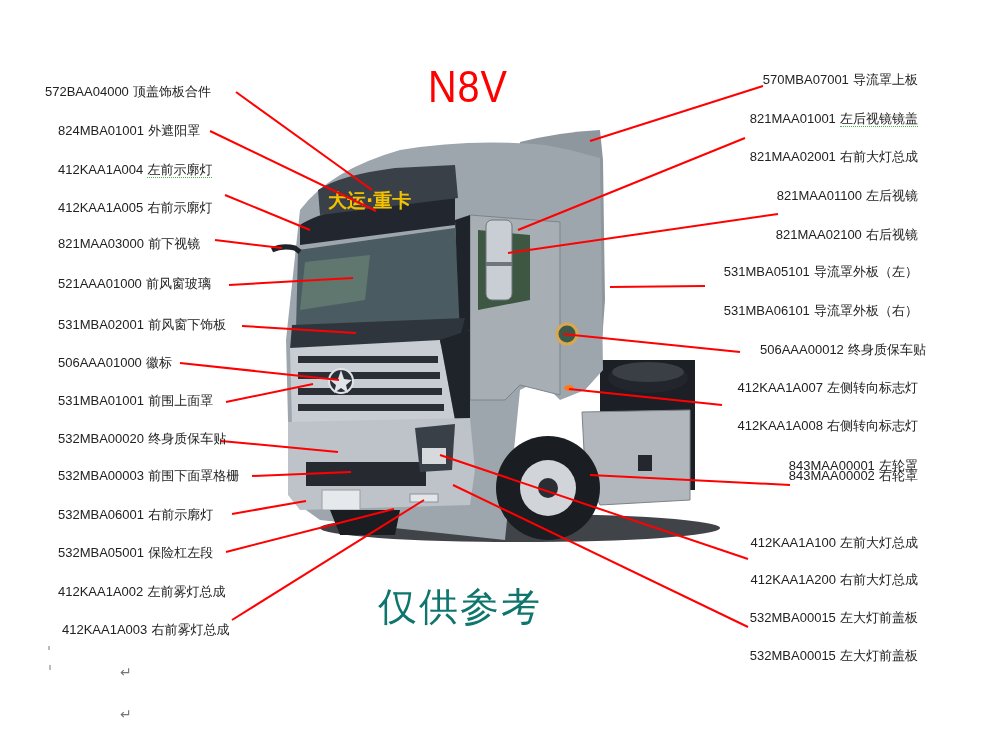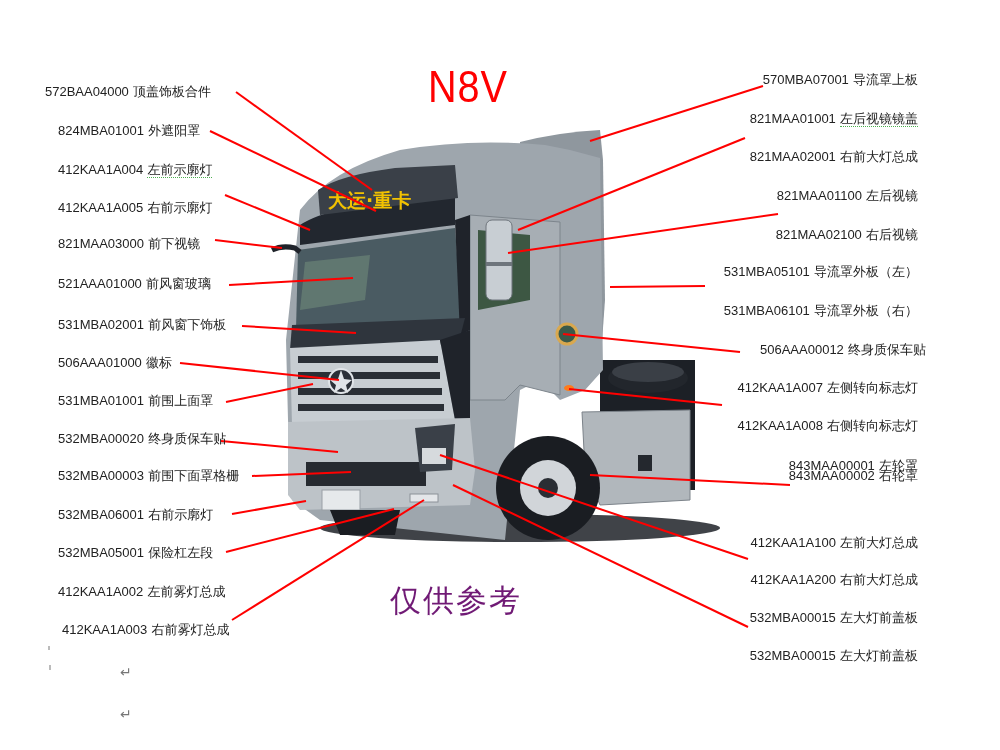--- a/index.html
+++ b/index.html
@@ -2,21 +2,21 @@
 <html><head>
 <meta charset="utf-8">
 <style>
   html, body { margin:0; padding:0; background:#ffffff; }
   body { width:1000px; height:750px; position:relative; overflow:hidden;
          font-family:"DejaVu Sans", "Liberation Sans", sans-serif; }
   .label { position:absolute; font-size:13px; color:#222; white-space:nowrap; line-height:16px; letter-spacing:0; }
   .label .code { font-family:"Liberation Sans Narrow","Liberation Sans", sans-serif; font-stretch:condensed; }
   .label.right { text-align:right; }
   .title { position:absolute; left:428px; top:62px; font-family:"Liberation Sans", sans-serif; font-size:44px; color:#ff0000; letter-spacing:1px; transform:scaleX(0.9); transform-origin:left top; }
-  .watermark { position:absolute; left:378px; top:580px; font-size:31px; color:#701a75; letter-spacing:2px;margin-left:12px; }
+  .watermark { position:absolute; left:378px; top:580px; font-size:39px; color:#0f766e; letter-spacing:2px; }
   .para-mark { position:absolute; font-size:14px; color:#777; }
   .dot { position:absolute; width:2px; height:4px; background:#bbb; }
   svg#scene { position:absolute; left:0; top:0; }
   .squiggle { border-bottom:1px dotted #4caf50; }
 </style>
 </head>
 <body>
 
 <svg id="scene" width="1000" height="750" viewBox="0 0 1000 750">
 

